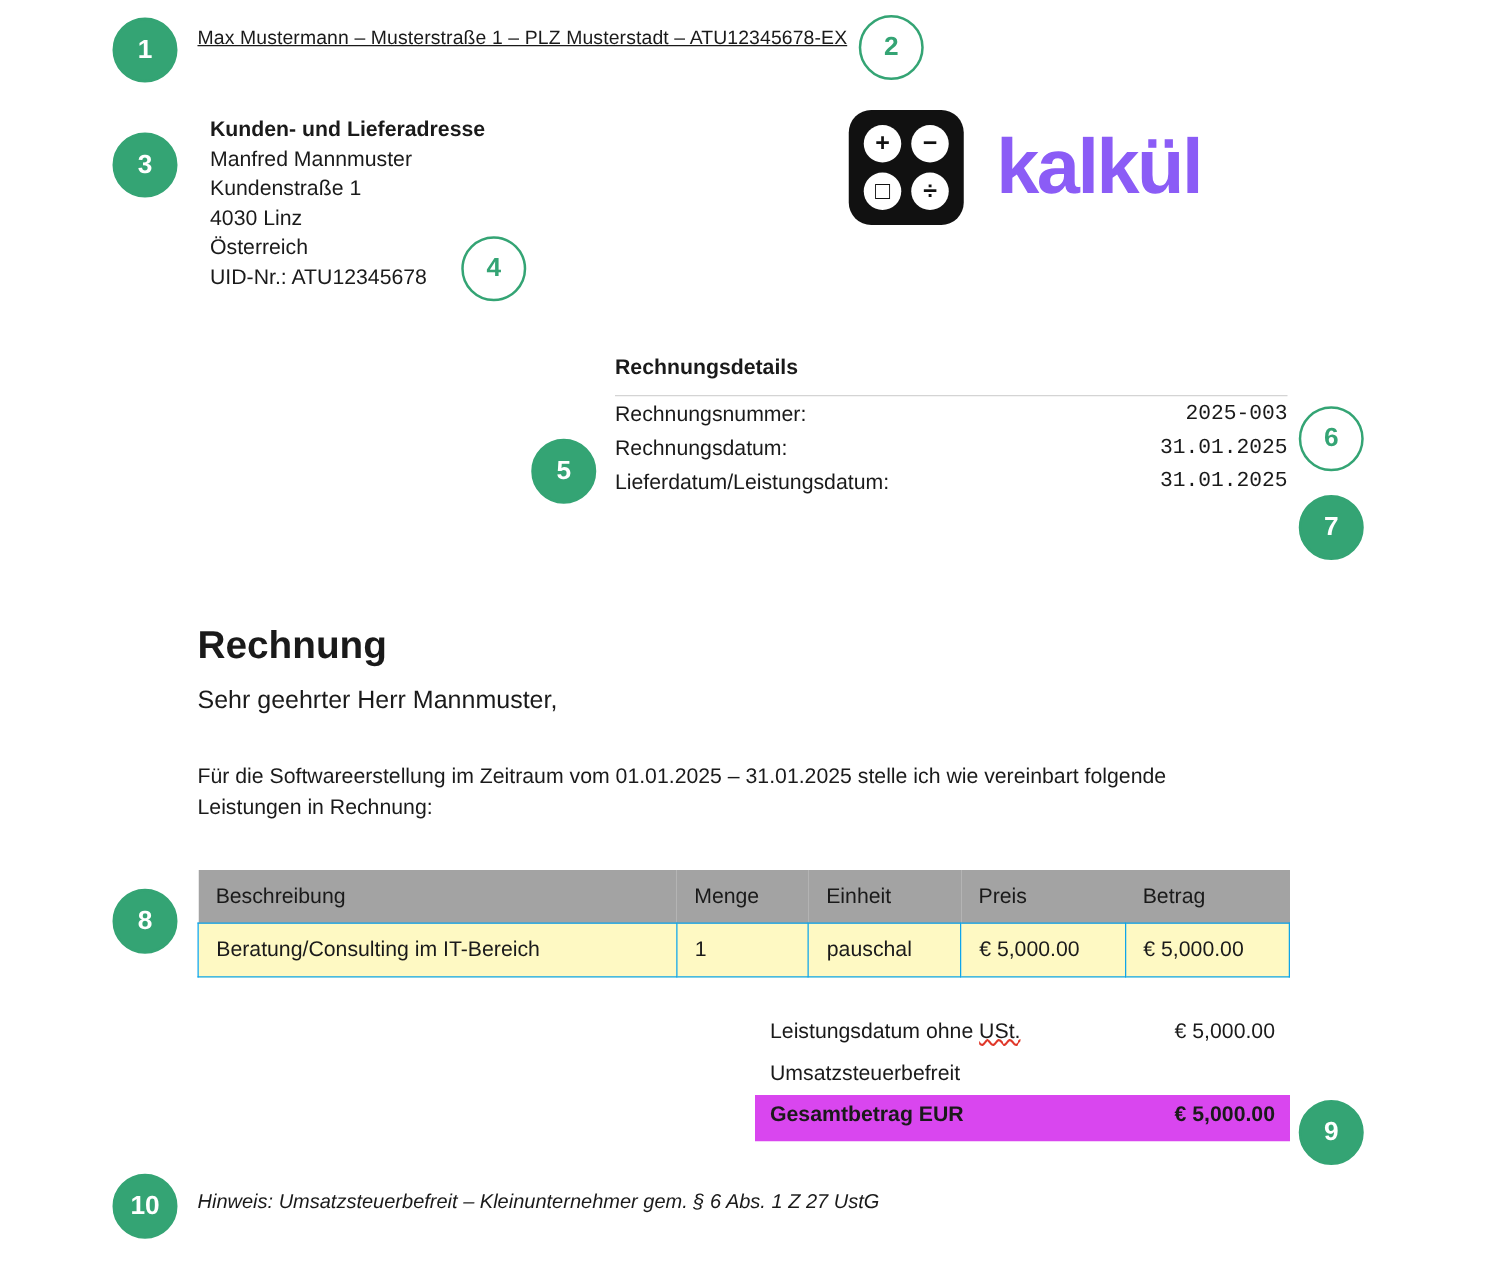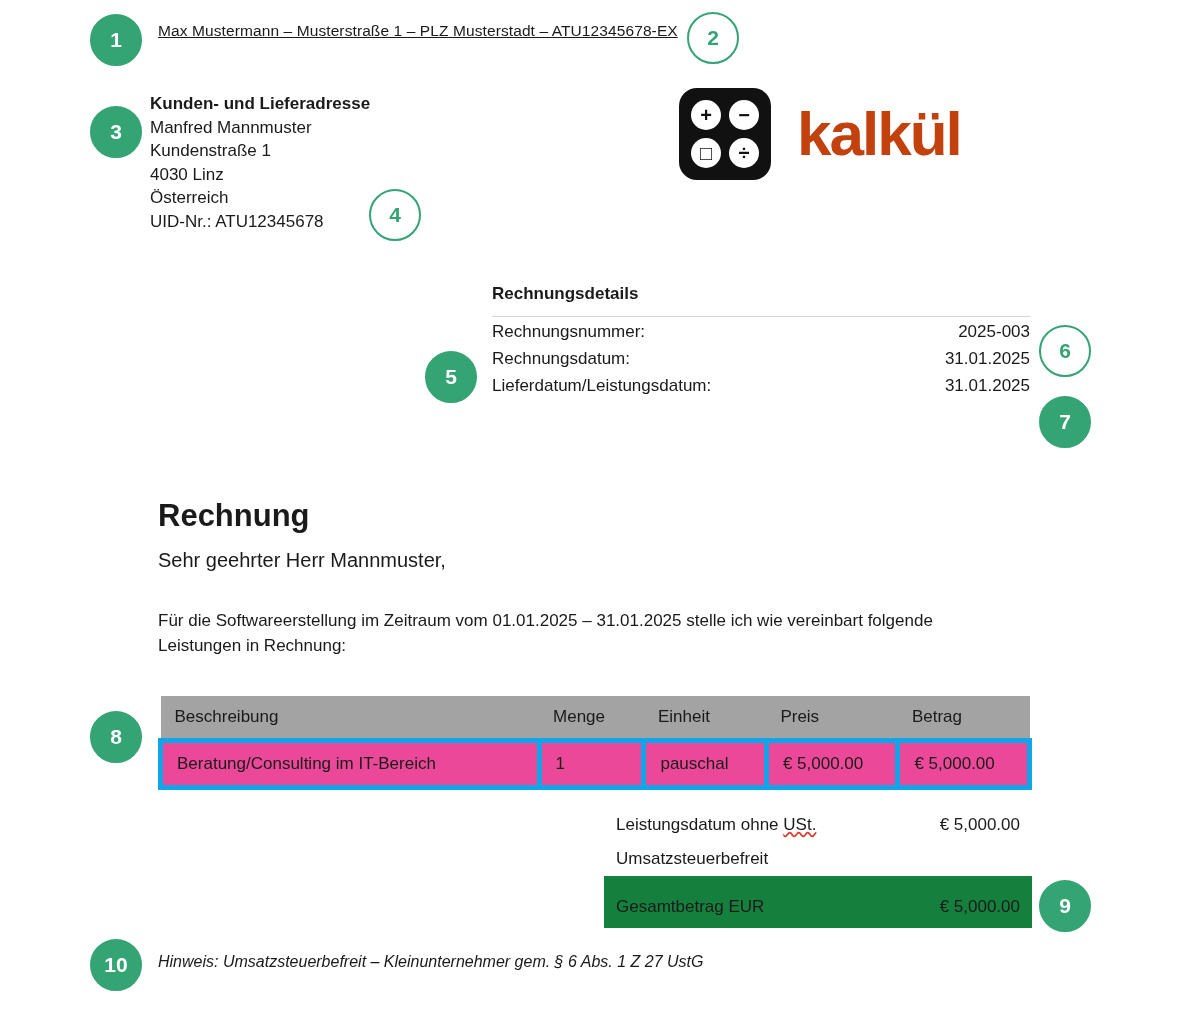--- a/index.html
+++ b/index.html
@@ -50,21 +50,21 @@
     top: 22px;
     font-size: 15.5px;
     text-decoration: underline;
     white-space: nowrap;
     letter-spacing: 0.1px;
   }
 
   
   .address-block {
     position: absolute;
-    left: 150px;
+    left: 168px;
     top: 92px;
     font-size: 17px;
     line-height: 23.5px;
   }
   .address-block .head {
     font-weight: bold;
   }
 
   
   .logo-wrap {
@@ -97,21 +97,21 @@
     justify-content: center;
     font-size: 20px;
     font-weight: bold;
     line-height: 1;
   }
   .logo-text {
     margin-left: 26px;
     font-size: 62px;
     font-weight: bold;
     letter-spacing: -2px;
-    color: #c2410c;
+    color: #8b5cf6;
     line-height: 1;
   }
 
   
   .details {
     position: absolute;
     left: 492px;
     top: 284px;
     width: 538px;
   }
@@ -126,20 +126,21 @@
     justify-content: space-between;
     font-size: 17px;
     line-height: 25px;
     padding-top: 2px;
   }
   .details-row:first-of-type {
     padding-top: 12px;
   }
   .details-value {
     text-align: center;
+    font-family: Liberation Mono, monospace;
   }
 
   
   .doc-title {
     position: absolute;
     left: 158px;
     top: 477px;
     font-size: 31px;
     font-weight: bold;
   }
@@ -169,22 +170,22 @@
   }
   .items th {
     background: #a3a3a3;
     font-weight: normal;
     text-align: left;
     padding: 11px 14px;
     border: none;
   }
   .items td {
     padding: 11px 14px;
-    border: 5px solid #0ea5e9;
-    background: #ec4899;
+    border: 1px solid #0ea5e9;
+    background: #fef9c3;
   }
   .items th.num, .items td.num {
     text-align: left;
   }
   .items th.unit, .items td.unit {
     text-align: left;
   }
   .items .desc-col { width: 436px; }
   .items .menge-col { width: 88px; }
   .items .einheit-col { width: 104px; }
@@ -200,23 +201,23 @@
     font-size: 17px;
   }
   .totals-row {
     display: flex;
     justify-content: space-between;
     padding: 7px 12px 7px 0;
   }
   .totals-row .label { padding-left: 0; }
   .totals-row .value { text-align: right; }
   .totals-row.grand {
-    background: #15803d;
-    font-weight: normal;
-    padding: 21px 12px 11px 12px;
+    background: #d946ef;
+    font-weight: bold;
+    padding: 6px 12px 11px 12px;
     margin-left: -12px;
   }
 
   
   .footnote {
     position: absolute;
     left: 158px;
     top: 953px;
     font-size: 16px;
     font-style: italic;

